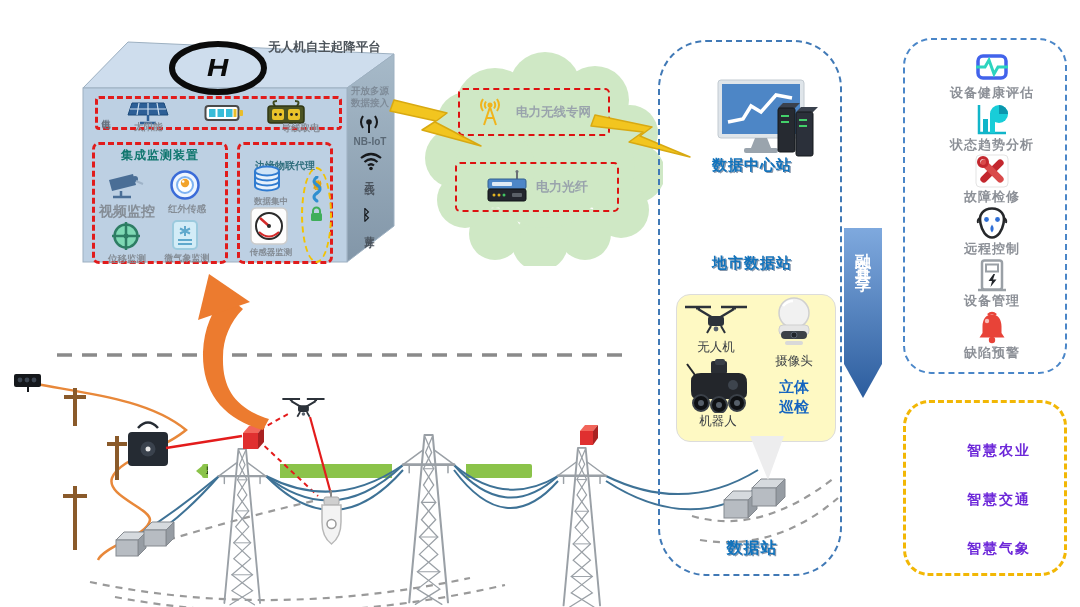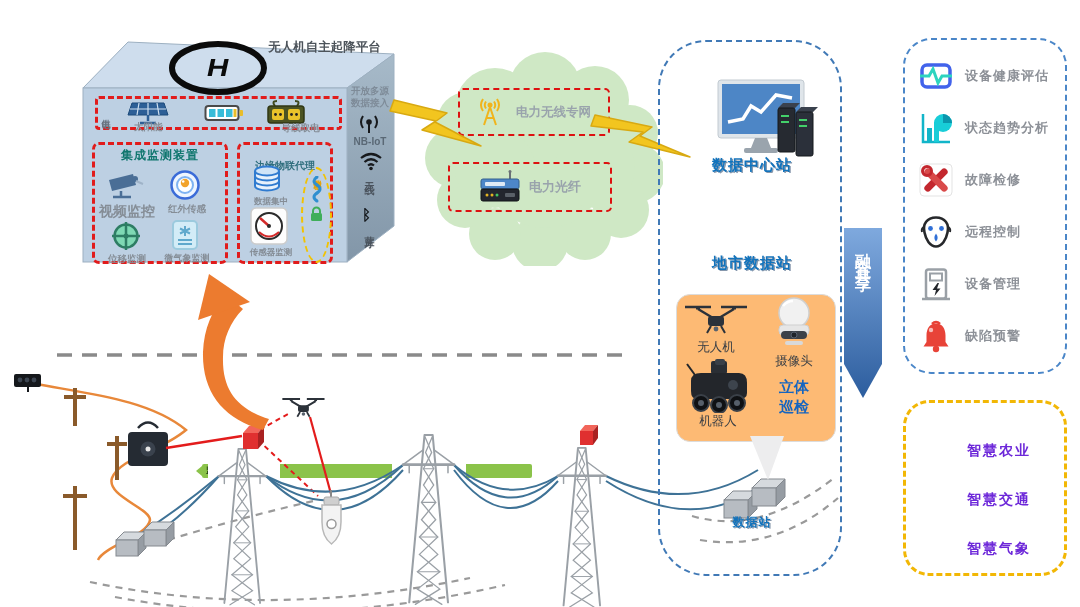--- a/index.html
+++ b/index.html
@@ -7,21 +7,21 @@
           font-family:"Liberation Sans",sans-serif;}
   .abs{position:absolute;}
   .lbl{color:#858d96;font-weight:bold;text-align:center;line-height:1.2;}
   .vtext{writing-mode:vertical-rl;text-orientation:upright;line-height:1;}
   .red-dash{border:3px dashed #e11b1b;border-radius:7px;box-sizing:border-box;}
   .station{width:184px;text-align:center;font-weight:800;font-size:15px;color:#1273bc;
            letter-spacing:1px;text-shadow:1.2px 1.2px 0 rgba(14,48,90,.5);}
   .tagarrow{position:relative;}
   .tagarrow::before{content:"";position:absolute;left:-6px;top:2px;
     border-top:5px solid transparent;border-bottom:5px solid transparent;border-right:6px solid #8bc34a;}
-  .svc-row{display:flex;align-items:center;gap:12px;padding-left:14px;}
+  .svc-row{display:flex;align-items:center;padding-left:14px;flex-direction:column;}
   .svc-lbl{font-size:13px;font-weight:bold;color:#8c9097;letter-spacing:1px;}
   .app-lbl{font-size:14px;font-weight:bold;color:#6d28d9;letter-spacing:2px;text-align:center;margin-top:24px;}
   .bub-lbl{font-size:12.5px;color:#3a3f45;text-align:center;}
 </style>
 </head>
 <body>
 
 <div id="canvas">
 
   <svg class="abs" style="left:0;top:0;z-index:2;pointer-events:none" width="1080" height="607" viewBox="0 0 1080 607">
@@ -319,21 +319,21 @@
       </g>
     </svg>
     <div class="abs" style="left:33px;top:50px;width:152px;height:48px;border:2.5px dashed #dd1111;border-radius:5px;box-sizing:border-box;display:flex;align-items:center;justify-content:center;gap:13px">
       <svg width="26" height="32" viewBox="0 0 26 32">
         <circle cx="13" cy="9" r="2.5" fill="#f0b41c"></circle>
         <path d="M6,3 Q2,9 6,15 M20,3 Q24,9 20,15 M9,5.5 Q6.5,9 9,12.5 M17,5.5 Q19.5,9 17,12.5" stroke="#f0b41c" stroke-width="2" fill="none"></path>
         <path d="M13,11 L7,29 M13,11 L19,29 M9.5,22 L16.5,22" stroke="#f0b41c" stroke-width="2" fill="none"></path>
       </svg>
       <div style="font-size:12.5px;font-weight:bold;color:#99a3ac">电力无线专网</div>
     </div>
-    <div class="abs" style="left:23px;top:124px;width:164px;height:50px;border:2.5px dashed #dd1111;border-radius:5px;box-sizing:border-box;display:flex;align-items:center;justify-content:center;gap:8px">
+    <div class="abs" style="left:30px;top:124px;width:164px;height:50px;border:2.5px dashed #dd1111;border-radius:5px;box-sizing:border-box;display:flex;align-items:center;justify-content:center;gap:8px">
       <svg width="42" height="36" viewBox="0 0 42 36">
         <path d="M31,2 L31,10" stroke="#6a7076" stroke-width="2"></path>
           <circle cx="31" cy="2.5" r="1.5" fill="#6a7076"></circle>
         <rect x="2" y="10" width="38" height="10" rx="2" fill="#4d87c8" stroke="#35618f"></rect>
         <rect x="6" y="13" width="20" height="4" rx="1" fill="#dfeaf5"></rect>
         <rect x="2" y="20" width="38" height="12" rx="2" fill="#23262e" stroke="#101216"></rect>
         <circle cx="8" cy="26" r="1.5" fill="#e3b322"></circle>
           <circle cx="13" cy="26" r="1.5" fill="#e3b322"></circle>
           <circle cx="18" cy="26" r="1.5" fill="#42c462"></circle>
         <rect x="26" y="24" width="10" height="4" rx="1" fill="#5a6068"></rect>
@@ -350,21 +350,21 @@
       <path d="M45,60 L41,70 L61,70 L57,60 Z" fill="#9aa4ad"></path>
       <rect x="34" y="70" width="34" height="5" rx="2" fill="#9aa4ad"></rect>
       <path d="M68,30 L73,25 L90,25 L85,30 Z M86,34 L91,29 L108,29 L103,34 Z" fill="#3a414d"></path>
       <rect x="68" y="30" width="17" height="44" rx="2" fill="#262a31" stroke="#15181c"></rect>
       <rect x="86" y="34" width="17" height="44" rx="2" fill="#2b303a" stroke="#15181c"></rect>
       <path d="M71,38 h8 M71,44 h8 M89,42 h8 M89,48 h8" stroke="#43d06a" stroke-width="2"></path>
     </svg>
     <div class="abs station" style="left:0;top:114px">数据中心站</div>
     <div class="abs station" style="left:0;top:212px">地市数据站</div>
 
-    <div class="abs" style="left:16px;top:252px;width:158px;height:146px;background:#fdba74;border:1px solid #dcdcdc;border-radius:14px">
+    <div class="abs" style="left:16px;top:252px;width:158px;height:146px;background:#fef9c3;border:1px solid #dcdcdc;border-radius:14px">
       <svg class="abs" style="left:6px;top:6px" width="66" height="36" viewBox="0 0 66 36">
         <path d="M2,6 L28,6 M38,6 L64,6" stroke="#2c323a" stroke-width="2.5"></path>
         <rect x="13" y="5" width="4" height="3.5" fill="#2c323a"></rect>
           <rect x="49" y="5" width="4" height="3.5" fill="#2c323a"></rect>
         <path d="M15,8 L30,17 M51,8 L36,17" stroke="#2c323a" stroke-width="2.5"></path>
         <rect x="25" y="15" width="16" height="10" rx="3" fill="#2c323a"></rect>
         <path d="M28,25 L24,32 M38,25 L42,32" stroke="#2c323a" stroke-width="2"></path>
         <circle cx="33" cy="28" r="2.4" fill="#58626e"></circle>
       </svg>
       <div class="abs bub-lbl" style="left:6px;top:44px;width:66px">无人机</div>
@@ -390,21 +390,21 @@
           <circle cx="38" cy="46" r="3" fill="#565f6a"></circle>
           <circle cx="56" cy="44" r="3" fill="#565f6a"></circle>
       </svg>
       <div class="abs bub-lbl" style="left:8px;top:118px;width:66px">机器人</div>
       <div class="abs" style="left:100px;top:82px;width:34px;font-size:15px;font-weight:800;color:#1565c0;text-align:center;line-height:1.3">立体巡检</div>
     </div>
     <svg class="abs" style="left:80px;top:394px" width="60" height="46">
       <polygon points="10,0 44,0 28,44" fill="#ededee"></polygon>
     </svg>
 
-    <div class="abs station" style="left:0;top:472px;font-size:12px">数据站</div>
+    <div class="abs station" style="left:0;top:496px;font-size:16px">数据站</div>
   </div>
 
   <div class="abs" style="left:844px;top:228px;width:38px;height:170px;z-index:3;background:linear-gradient(180deg,#7fa9de,#2c5d9e);clip-path:polygon(0 0,100% 0,100% 80%,50% 100%,0 80%);display:flex;justify-content:center">
     <div class="vtext" style="font-size:16px;font-weight:800;color:#ffffff;letter-spacing:7px;margin-top:12px">融合共享</div>
   </div>
 
   <div class="abs" style="left:903px;top:38px;width:164px;height:336px;border:2.5px dashed #4a86c8;border-radius:28px;box-sizing:border-box;display:flex;flex-direction:column;justify-content:space-around;padding:10px 0;z-index:3">
     <div class="svc-row">
       <svg width="34" height="34" viewBox="0 0 34 34">
         <rect x="3" y="6" width="28" height="22" rx="5" fill="none" stroke="#4263eb" stroke-width="3.5"></rect>

